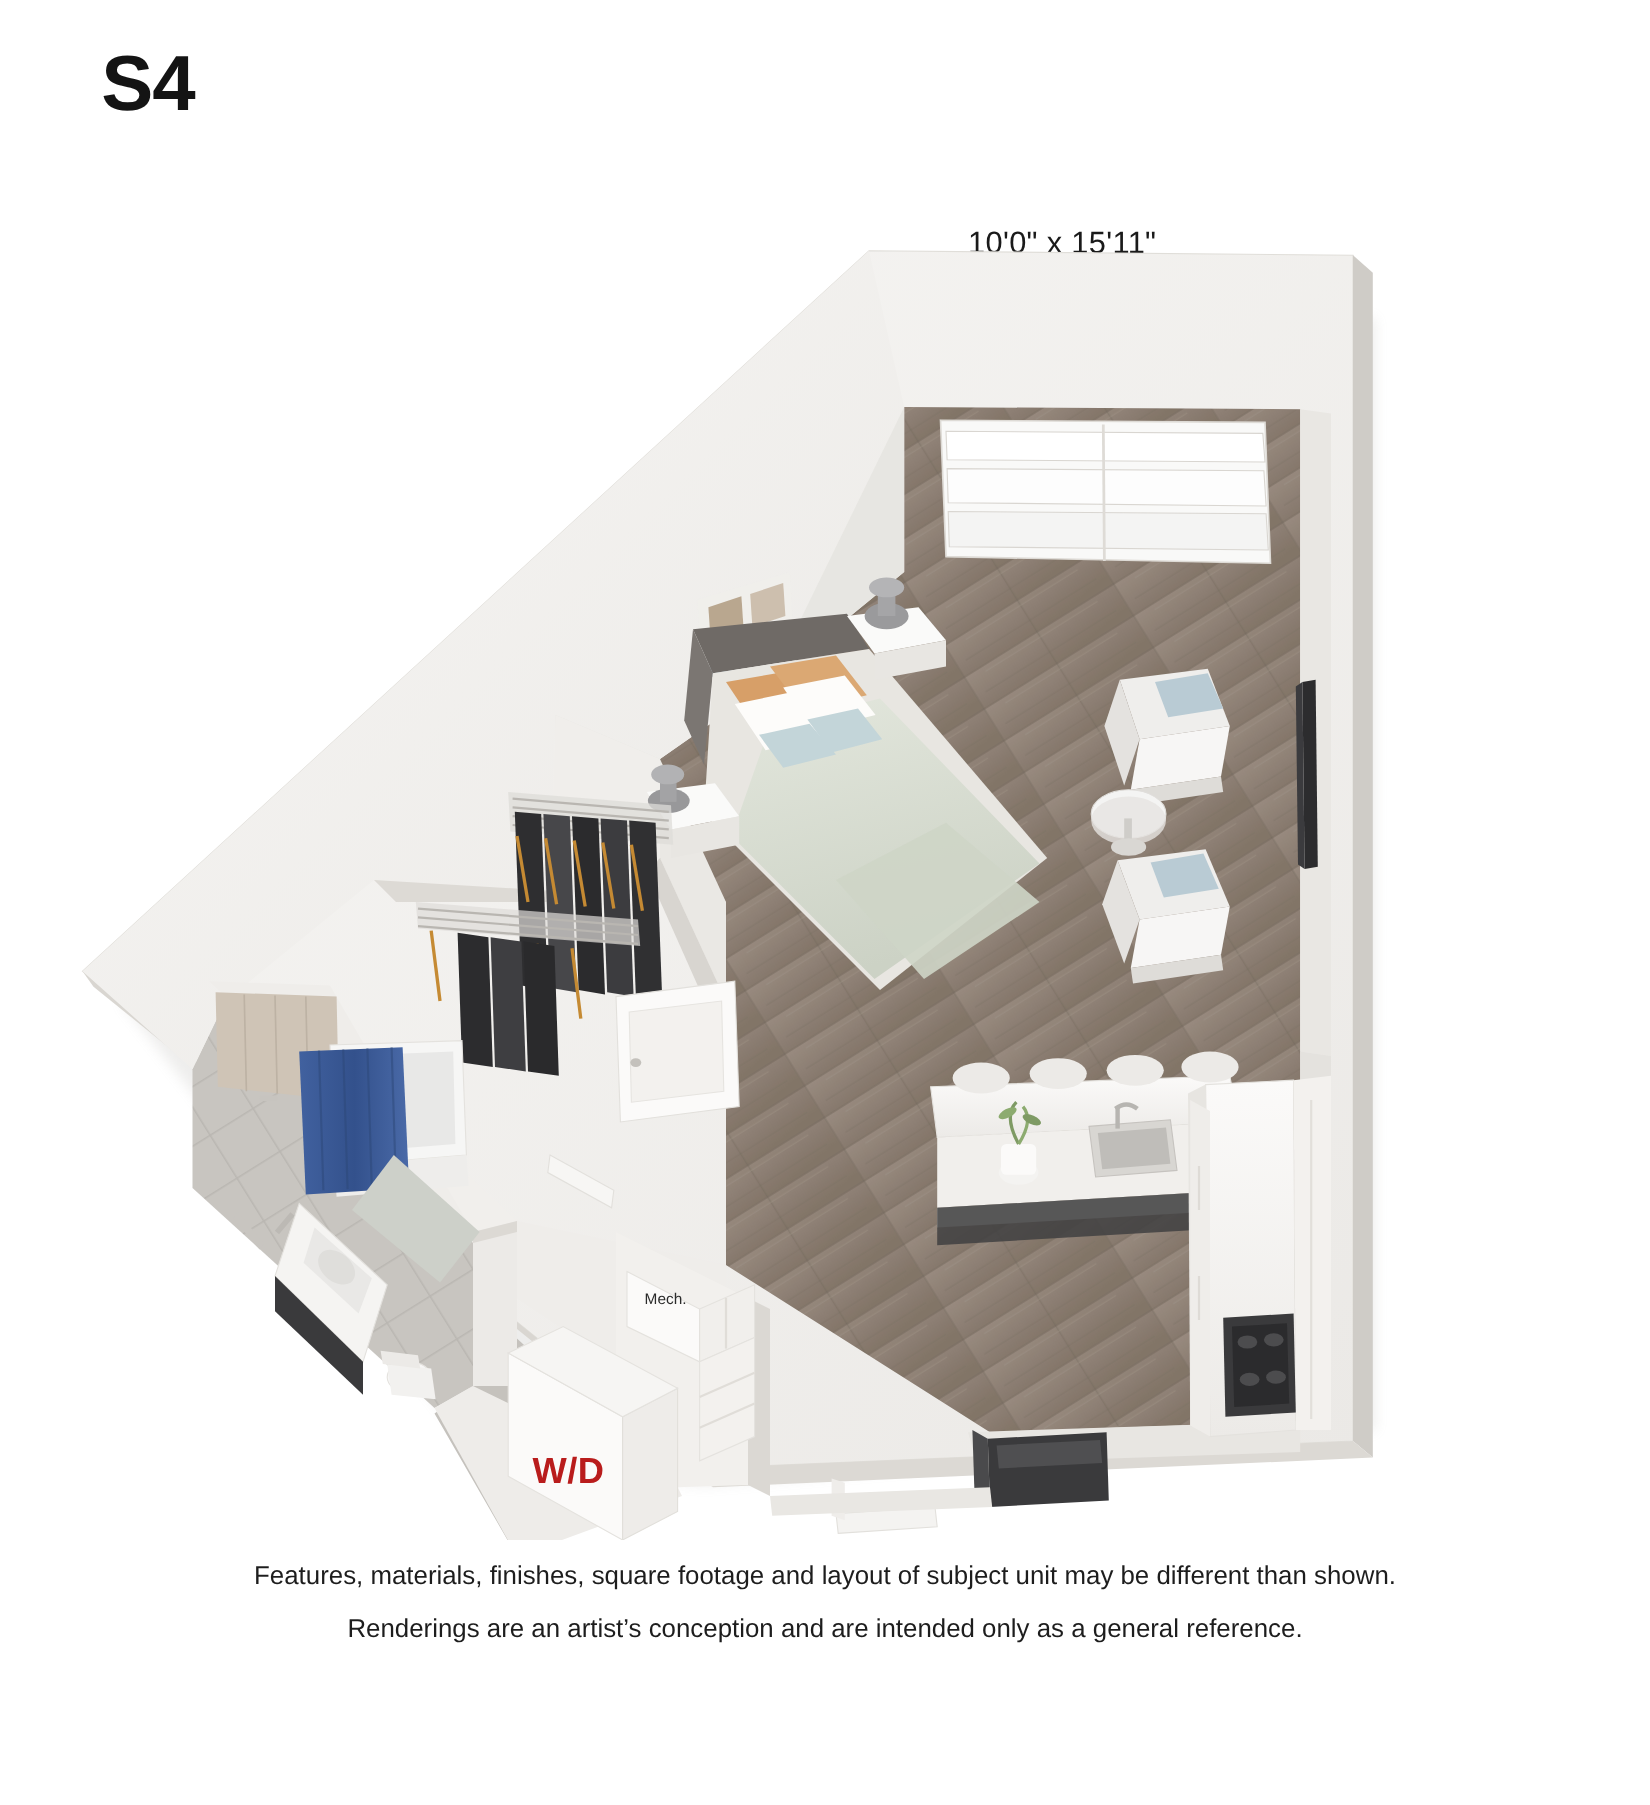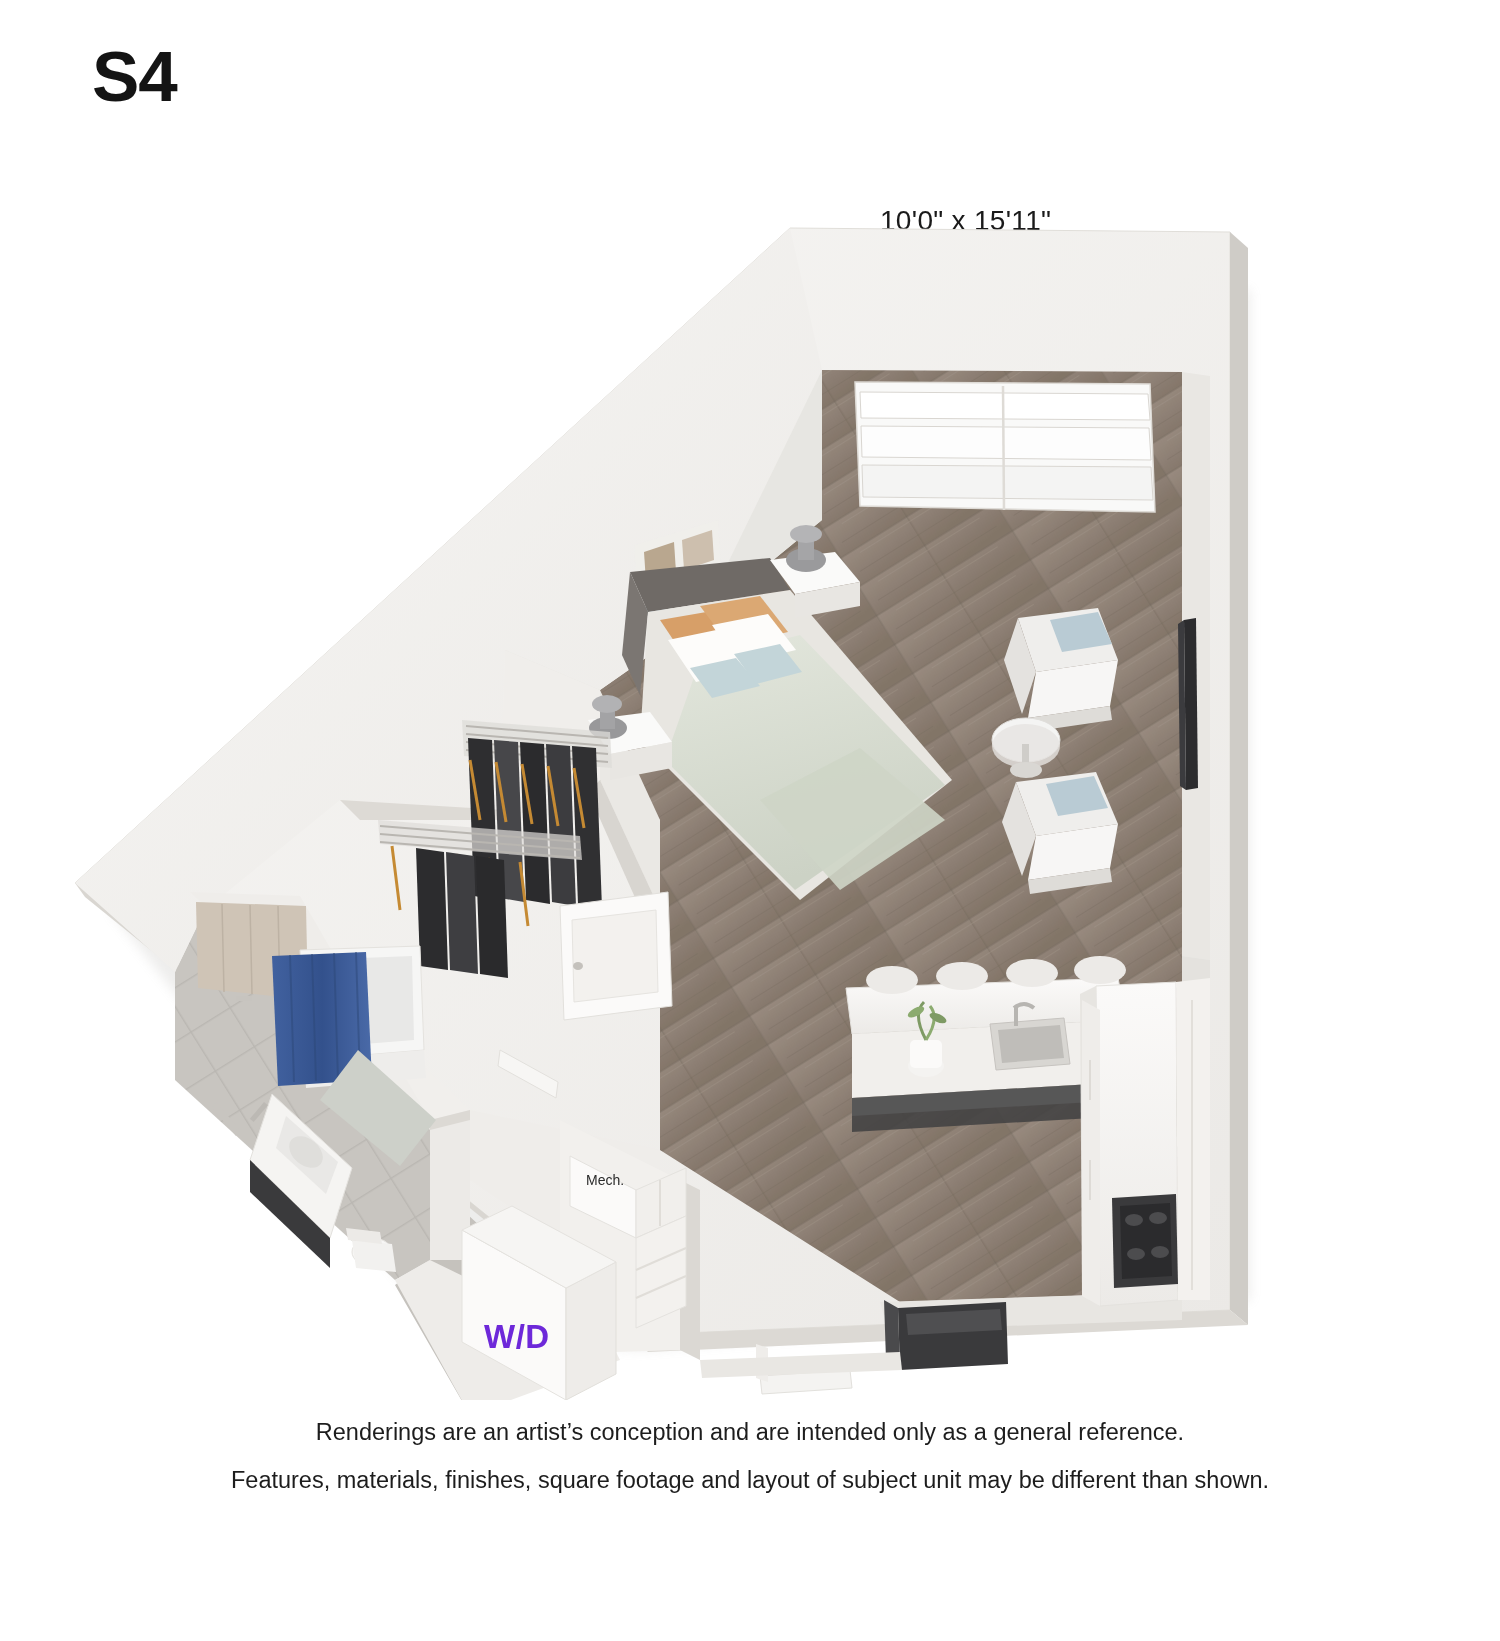--- a/index.html
+++ b/index.html
@@ -71,21 +71,21 @@
   .label-mech {
     left: 586px;
     top: 1052px;
     font-size: 14px;
   }
   .label-wd {
     left: 484px;
     top: 1198px;
     font-size: 33px;
     font-weight: bold;
-    color: #6d28d9;
+    color: #b91c1c;
     letter-spacing: 0.5px;
   }
 </style>
 </head>
 <body>
 
 <div class="plan-label">S4</div>
 
 <div class="room-dim">10'0" x 15'11"</div>
 
@@ -451,15 +451,15 @@
     <g>
       <polygon points="700,1240 900,1232 902,1250 702,1258" fill="#e9e7e3"></polygon>
     </g>
   </svg>
 
   <div class="plan-text label-mech">Mech.</div>
   <div class="plan-text label-wd">W/D</div>
 </div>
 
 <div class="disclaimer">
+  <div>Features, materials, finishes, square footage and layout of subject unit may be different than shown.</div>
   <div>Renderings are an artist’s conception and are intended only as a general reference.</div>
-  <div>Features, materials, finishes, square footage and layout of subject unit may be different than shown.</div>
 </div>
 
 </body></html>

